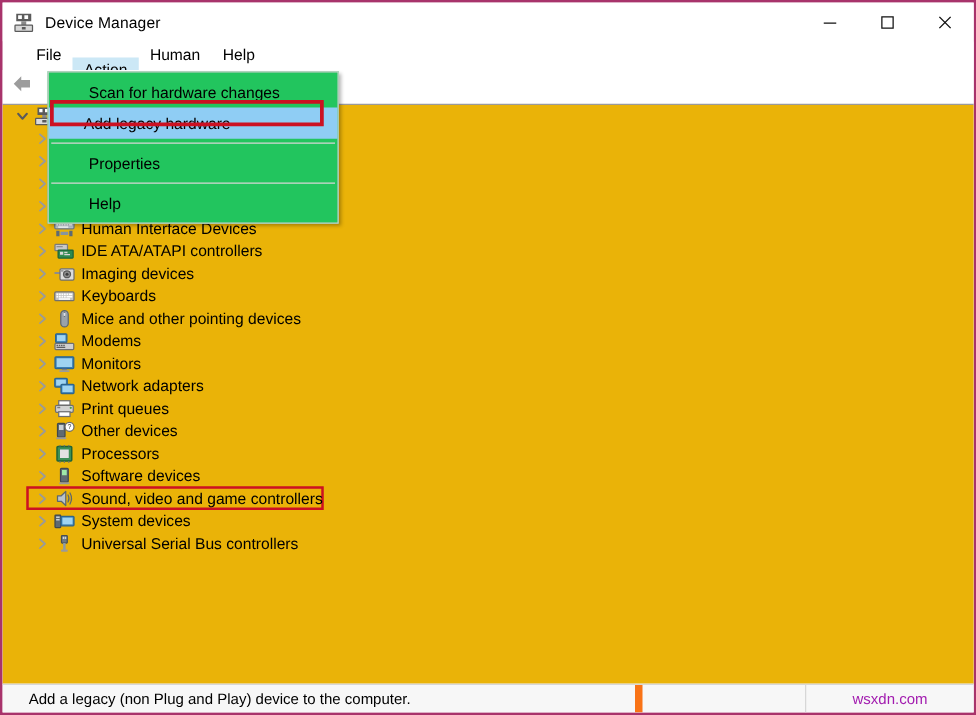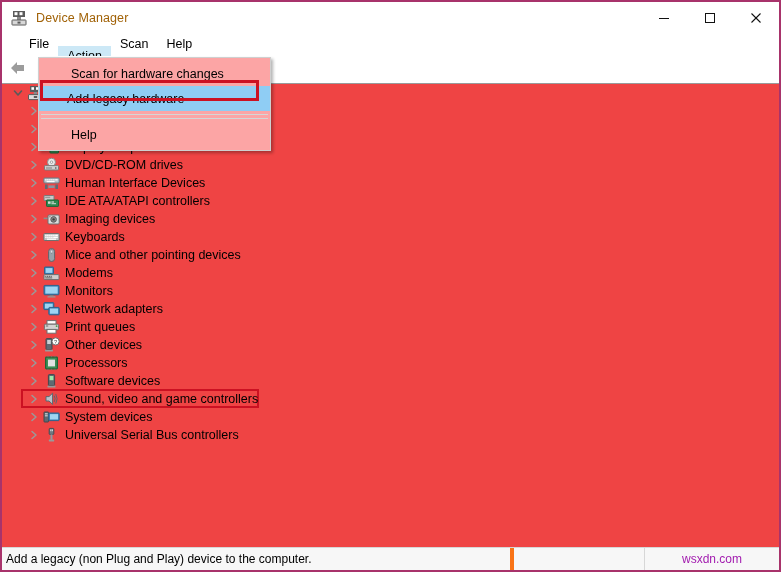--- a/index.html
+++ b/index.html
@@ -35,21 +35,21 @@
   .title-icon {
     width: 18px;
     height: 18px;
     margin-left: 8px;
     margin-right: 8px;
     position: relative;
     flex: none;
   }
   .title-text {
     font-size: 12.5px;
-    color: #a16207;
+    color: #000000;
     letter-spacing: 0.1px;
   }
   .win-buttons {
     position: absolute;
     right: 0; top: 0;
     height: 31px;
     display: flex;
   }
   .win-btn {
     width: 46px;
@@ -111,21 +111,21 @@
     justify-content: center;
   }
 
   
   .treepanel {
     position: absolute;
     left: 0;
     top: 82px;
     width: 777px;
     height: 463px;
-    background: #ef4444;
+    background: #eab308;
     overflow: hidden;
   }
   .tree-row {
     position: relative;
     height: 18px;
     display: flex;
     align-items: center;
     font-size: 12.5px;
     color: #000000;
     white-space: nowrap;
@@ -162,21 +162,21 @@
     pointer-events: none;
   }
   .tree-row.annot .tree-label { position: relative; }
 
   
   .dropdown {
     position: absolute;
     left: 36px;
     top: 55px;
     width: 233px;
-    background: #fca5a5;
+    background: #22c55e;
     border: 1px solid #cfcfcf;
     box-shadow: 2px 2px 3px rgba(0,0,0,0.30);
     padding: 3px 0 3px 0;
     box-sizing: border-box;
     z-index: 40;
   }
   .dd-item {
     height: 25px;
     display: flex;
     align-items: center;
@@ -222,22 +222,22 @@
   }
   .sb-pane {
     display: flex;
     align-items: center;
     font-size: 12px;
     color: #000000;
     box-sizing: border-box;
   }
   .sb-main {
     flex: 1 1 auto;
-    padding-left: 4px;
-    border-right: 4px solid #f97316;
+    padding-left: 21px;
+    border-right: 6px solid #f97316;
   }
   .sb-mid {
     width: 131px;
     border-right: 1px solid #d7d7d7;
   }
   .sb-right {
     width: 134px;
     justify-content: center;
     color: #a21caf;
   }
@@ -276,21 +276,21 @@
           <line x1="1.5" y1="1.5" x2="10.5" y2="10.5" stroke="#111111" stroke-width="1.1"></line>
           <line x1="10.5" y1="1.5" x2="1.5" y2="10.5" stroke="#111111" stroke-width="1.1"></line>
         </svg>
       </div>
     </div>
   </div>
 
   <div class="menubar">
     <div class="menubar-item">File</div>
     <div class="menubar-item active">Action</div>
-    <div class="menubar-item">Scan</div>
+    <div class="menubar-item">Human</div>
     <div class="menubar-item">Help</div>
   </div>
 
   <div class="toolbar">
     <div class="tb-btn">
       <span>
         <svg width="20" height="18" viewBox="0 0 20 18">
           <path d="M8 3 L2 9 L8 15 L8 12 L15 12 L15 6 L8 6 Z" fill="#9c9c9c"></path>
         </svg>
       </span>
@@ -679,20 +679,21 @@
       </span>
       <span class="tree-label">Universal Serial Bus controllers</span>
     </div>
 
   </div>
 
   <div class="dropdown">
     <div class="dd-item">Scan for hardware changes</div>
     <div class="dd-item selected">Add legacy hardware</div>
     <div class="dd-sep"></div>
+    <div class="dd-item">Properties</div>
     <div class="dd-sep"></div>
     <div class="dd-item">Help</div>
   </div>
   <div class="dd-annot"></div>
 
   <div class="statusbar">
     <div class="sb-pane sb-main">Add a legacy (non Plug and Play) device to the computer.</div>
     <div class="sb-pane sb-mid"></div>
     <div class="sb-pane sb-right">wsxdn.com</div>
   </div>

